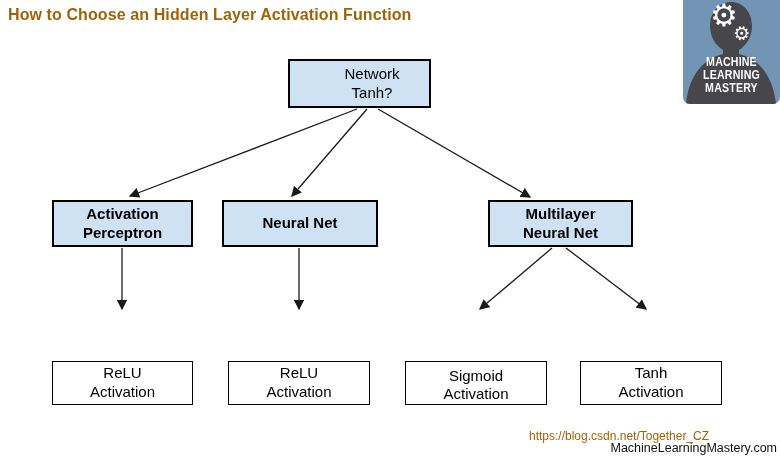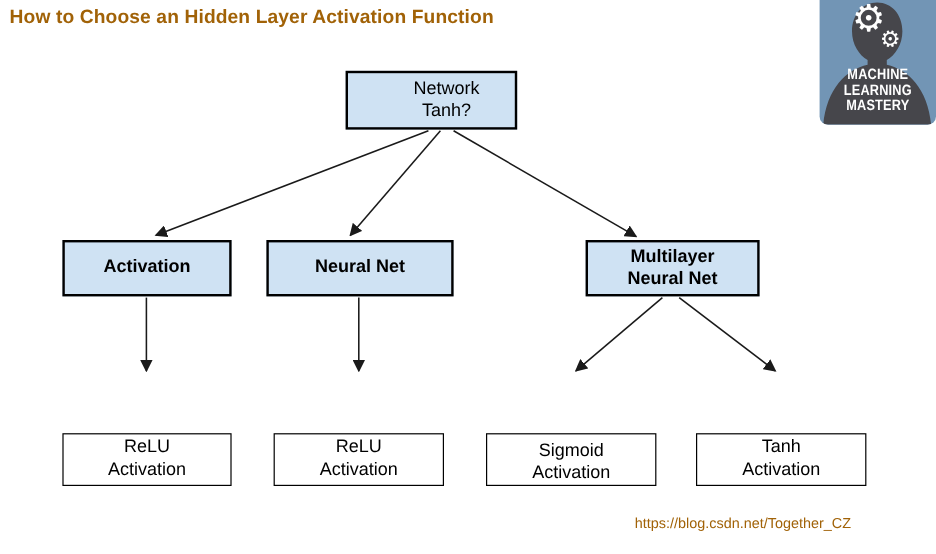--- a/index.html
+++ b/index.html
@@ -70,20 +70,21 @@
     <line x1="566" y1="248" x2="646" y2="309" marker-end="url(#arrow)"></line>
   </svg>
 
   <div class="node decision" style="left:288px; top:59px; width:143px; height:49px;padding-left:25px;">
     <span>Network</span>
     <span>Tanh?</span>
   </div>
 
   <div class="node branch" style="left:52px; top:200px; width:141px; height:47px;">
     <span>Activation</span>
+    <span>Perceptron</span>
   </div>
   <div class="node branch" style="left:222px; top:200px; width:156px; height:47px;">
     <span>Neural Net</span>
   </div>
   <div class="node branch" style="left:488px; top:200px; width:145px; height:47px;">
     <span>Multilayer</span>
     <span>Neural Net</span>
   </div>
 
   <div class="node leaf" style="left:52px; top:313px; width:141px; height:44px;">
@@ -112,14 +113,15 @@
     <span class="gear gear-big">⚙</span>
     <span class="gear gear-small">⚙</span>
     <div class="logo-text">
       <div>MACHINE</div>
       <div>LEARNING</div>
       <div>MASTERY</div>
     </div>
   </div>
 
   <div class="watermark">https://blog.csdn.net/Together_CZ</div>
+  <div class="site-credit">MachineLearningMastery.com</div>
 
 </div>
 
 </body></html>

